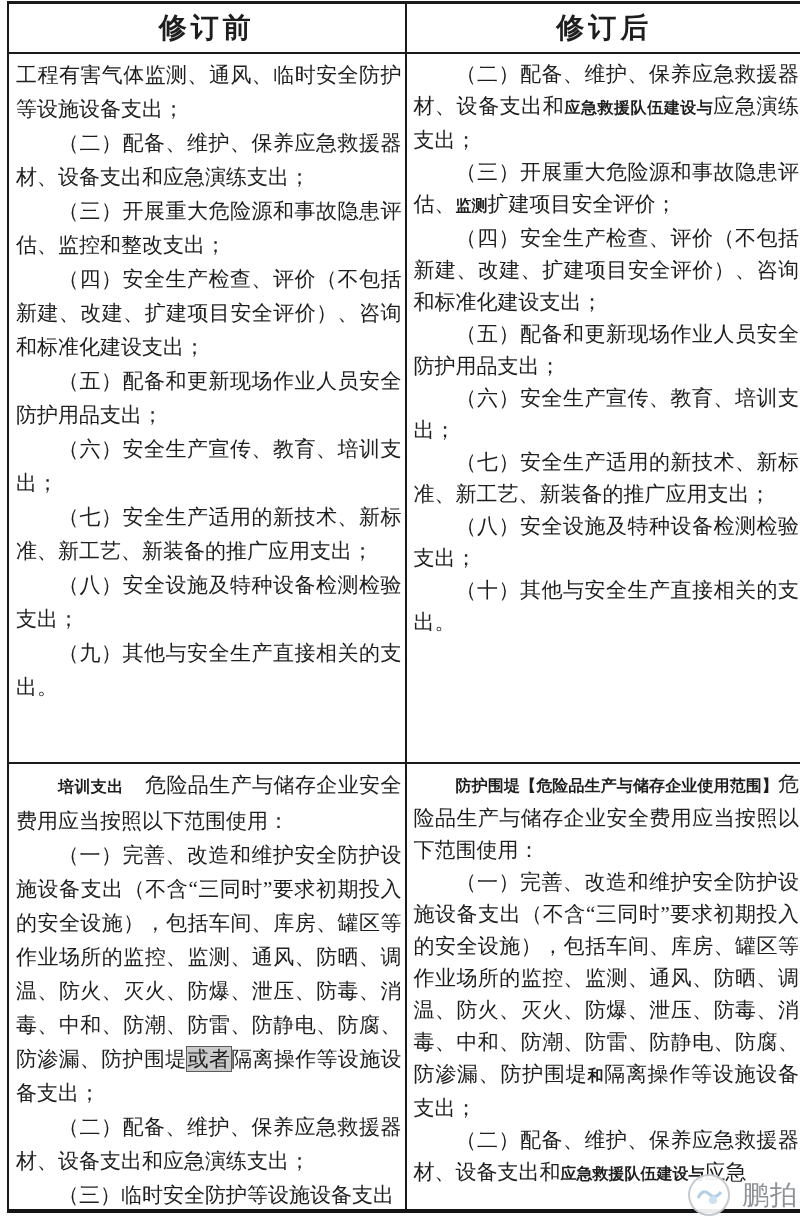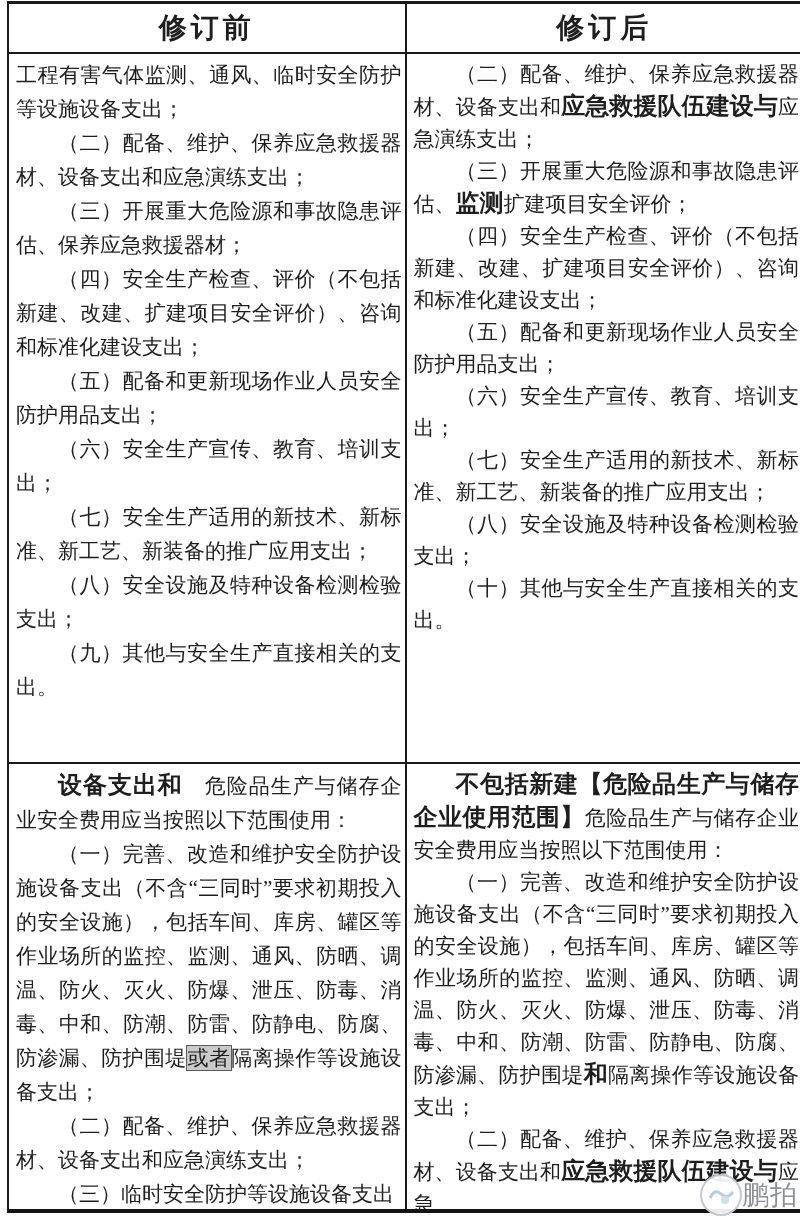--- a/index.html
+++ b/index.html
@@ -40,21 +40,21 @@
   .cell-lh-r{line-height:32px;}
   .para{
     margin:0;
     font-size:21px;
     text-align:justify;
   }
   .para.indent{text-indent:2em;}
   .bold{
     font-weight:bold;
     font-family:"Liberation Sans","DejaVu Sans",sans-serif;
-    font-size:24px;
+    font-size:16px;
   }
   .boxed{
     background:#cacaca;
     outline:1px solid #5a5a5a;
     padding:0 1px;
   }
   .watermark{
     position:absolute;right:2px;bottom:2px;
     display:flex;align-items:center;
     pointer-events:none;
@@ -66,38 +66,39 @@
     box-sizing:border-box;
     display:flex;align-items:center;justify-content:center;
   }
   .wm-text{
     font-family:"Liberation Sans","DejaVu Sans",sans-serif;
     font-size:27px;
     color:#84888c;
     opacity:0.92;
     letter-spacing:1px;
     white-space:nowrap;
+    padding-left:12px;
   }
 </style>
 </head>
 <body>
 
 <div class="page">
   <div class="doc-table">
 
     <div class="thead">
       <div class="th left">修订前</div>
       <div class="th">修订后</div>
     </div>
 
     <div class="trow trow-1">
       <div class="td left cell-lh-l">
           <p class="para"><span>工程有害气体监测、通风、临时安全防护等设施设备支出；</span></p>
           <p class="para indent"><span>（二）配备、维护、保养应急救援器材、设备支出和应急演练支出；</span></p>
-          <p class="para indent"><span>（三）开展重大危险源和事故隐患评估、保养应急救援器材；</span></p>
+          <p class="para indent"><span>（三）开展重大危险源和事故隐患评估、监控和整改支出；</span></p>
           <p class="para indent"><span>（四）安全生产检查、评价（不包括新建、改建、扩建项目安全评价）、咨询和标准化建设支出；</span></p>
           <p class="para indent"><span>（五）配备和更新现场作业人员安全防护用品支出；</span></p>
           <p class="para indent"><span>（六）安全生产宣传、教育、培训支出；</span></p>
           <p class="para indent"><span>（七）安全生产适用的新技术、新标准、新工艺、新装备的推广应用支出；</span></p>
           <p class="para indent"><span>（八）安全设施及特种设备检测检验支出；</span></p>
           <p class="para indent"><span>（九）其他与安全生产直接相关的支出。</span></p>
         </div>
       <div class="td cell-lh-r">
           <p class="para indent"><span>（二）配备、维护、保养应急救援器材、设备支出和</span><span class="bold">应急救援队伍建设与</span><span>应急演练支出；</span></p>
           <p class="para indent"><span>（三）开展重大危险源和事故隐患评估、</span><span class="bold">监测</span><span>扩建项目安全评价；</span></p>
@@ -105,27 +106,27 @@
           <p class="para indent"><span>（五）配备和更新现场作业人员安全防护用品支出；</span></p>
           <p class="para indent"><span>（六）安全生产宣传、教育、培训支出；</span></p>
           <p class="para indent"><span>（七）安全生产适用的新技术、新标准、新工艺、新装备的推广应用支出；</span></p>
           <p class="para indent"><span>（八）安全设施及特种设备检测检验支出；</span></p>
           <p class="para indent"><span>（十）其他与安全生产直接相关的支出。</span></p>
         </div>
     </div>
 
     <div class="trow trow-2">
       <div class="td left cell-lh-l">
-          <p class="para indent"><span class="bold">设备支出和</span><span>　危险品生产与储存企业安全费用应当按照以下范围使用：</span></p>
+          <p class="para indent"><span class="bold">培训支出</span><span>　危险品生产与储存企业安全费用应当按照以下范围使用：</span></p>
           <p class="para indent"><span>（一）完善、改造和维护安全防护设施设备支出（不含“三同时”要求初期投入的安全设施），包括车间、库房、罐区等作业场所的监控、监测、通风、防晒、调温、防火、灭火、防爆、泄压、防毒、消毒、中和、防潮、防雷、防静电、防腐、防渗漏、防护围堤</span><span class="boxed">或者</span><span>隔离操作等设施设备支出；</span></p>
           <p class="para indent"><span>（二）配备、维护、保养应急救援器材、设备支出和应急演练支出；</span></p>
           <p class="para indent"><span>（三）临时安全防护等设施设备支出</span></p>
         </div>
       <div class="td cell-lh-r">
-          <p class="para indent"><span class="bold">不包括新建【危险品生产与储存企业使用范围】</span><span>危险品生产与储存企业安全费用应当按照以下范围使用：</span></p>
+          <p class="para indent"><span class="bold">防护围堤【危险品生产与储存企业使用范围】</span><span>危险品生产与储存企业安全费用应当按照以下范围使用：</span></p>
           <p class="para indent"><span>（一）完善、改造和维护安全防护设施设备支出（不含“三同时”要求初期投入的安全设施），包括车间、库房、罐区等作业场所的监控、监测、通风、防晒、调温、防火、灭火、防爆、泄压、防毒、消毒、中和、防潮、防雷、防静电、防腐、防渗漏、防护围堤</span><span class="bold">和</span><span>隔离操作等设施设备支出；</span></p>
           <p class="para indent"><span>（二）配备、维护、保养应急救援器材、设备支出和</span><span class="bold">应急救援队伍建设与</span><span>应急</span></p>
         </div>
     </div>
 
   </div>
 
   <div class="watermark">
     <span class="wm-circle">
       <svg width="30" height="30" viewBox="0 0 30 30" aria-hidden="true">

